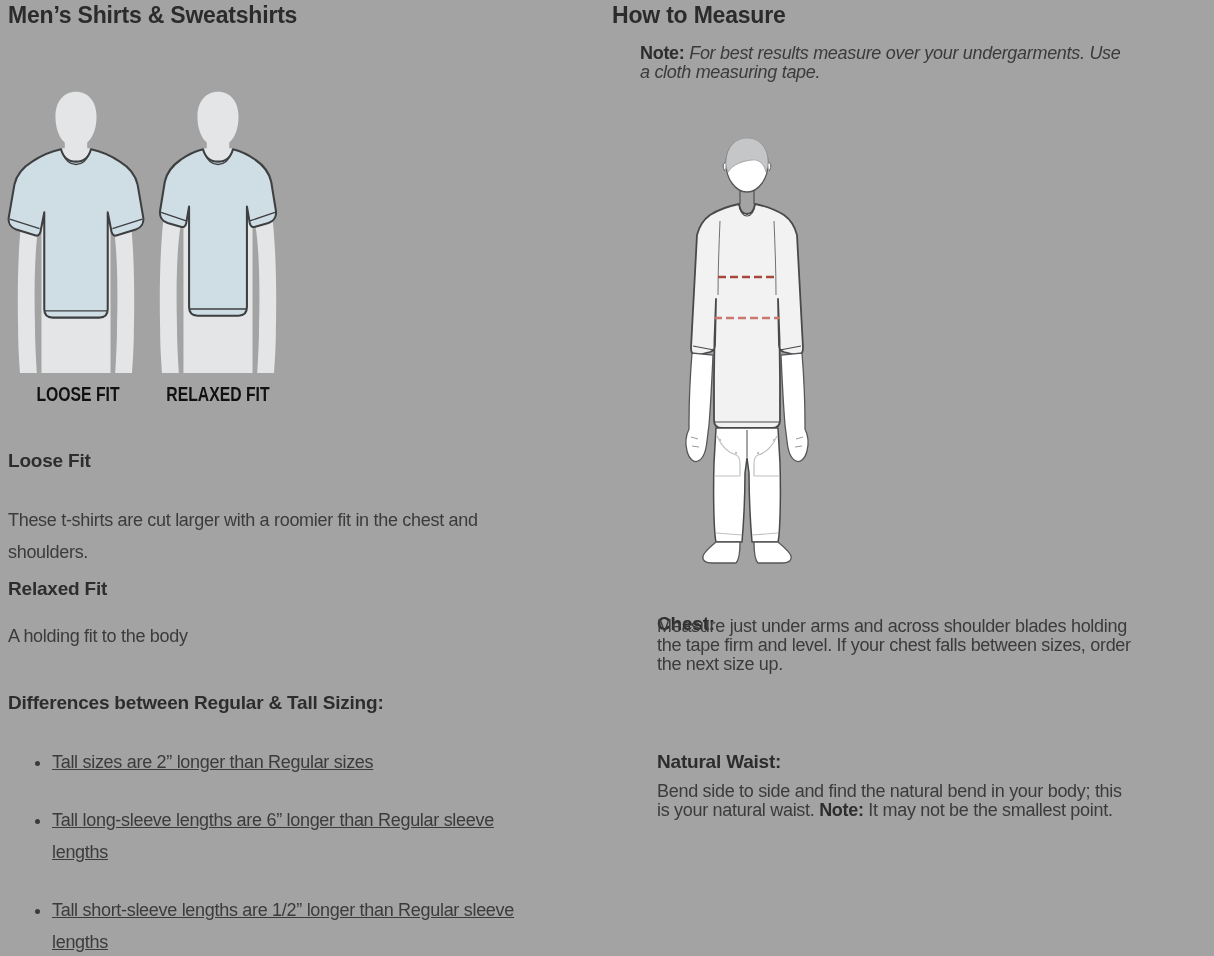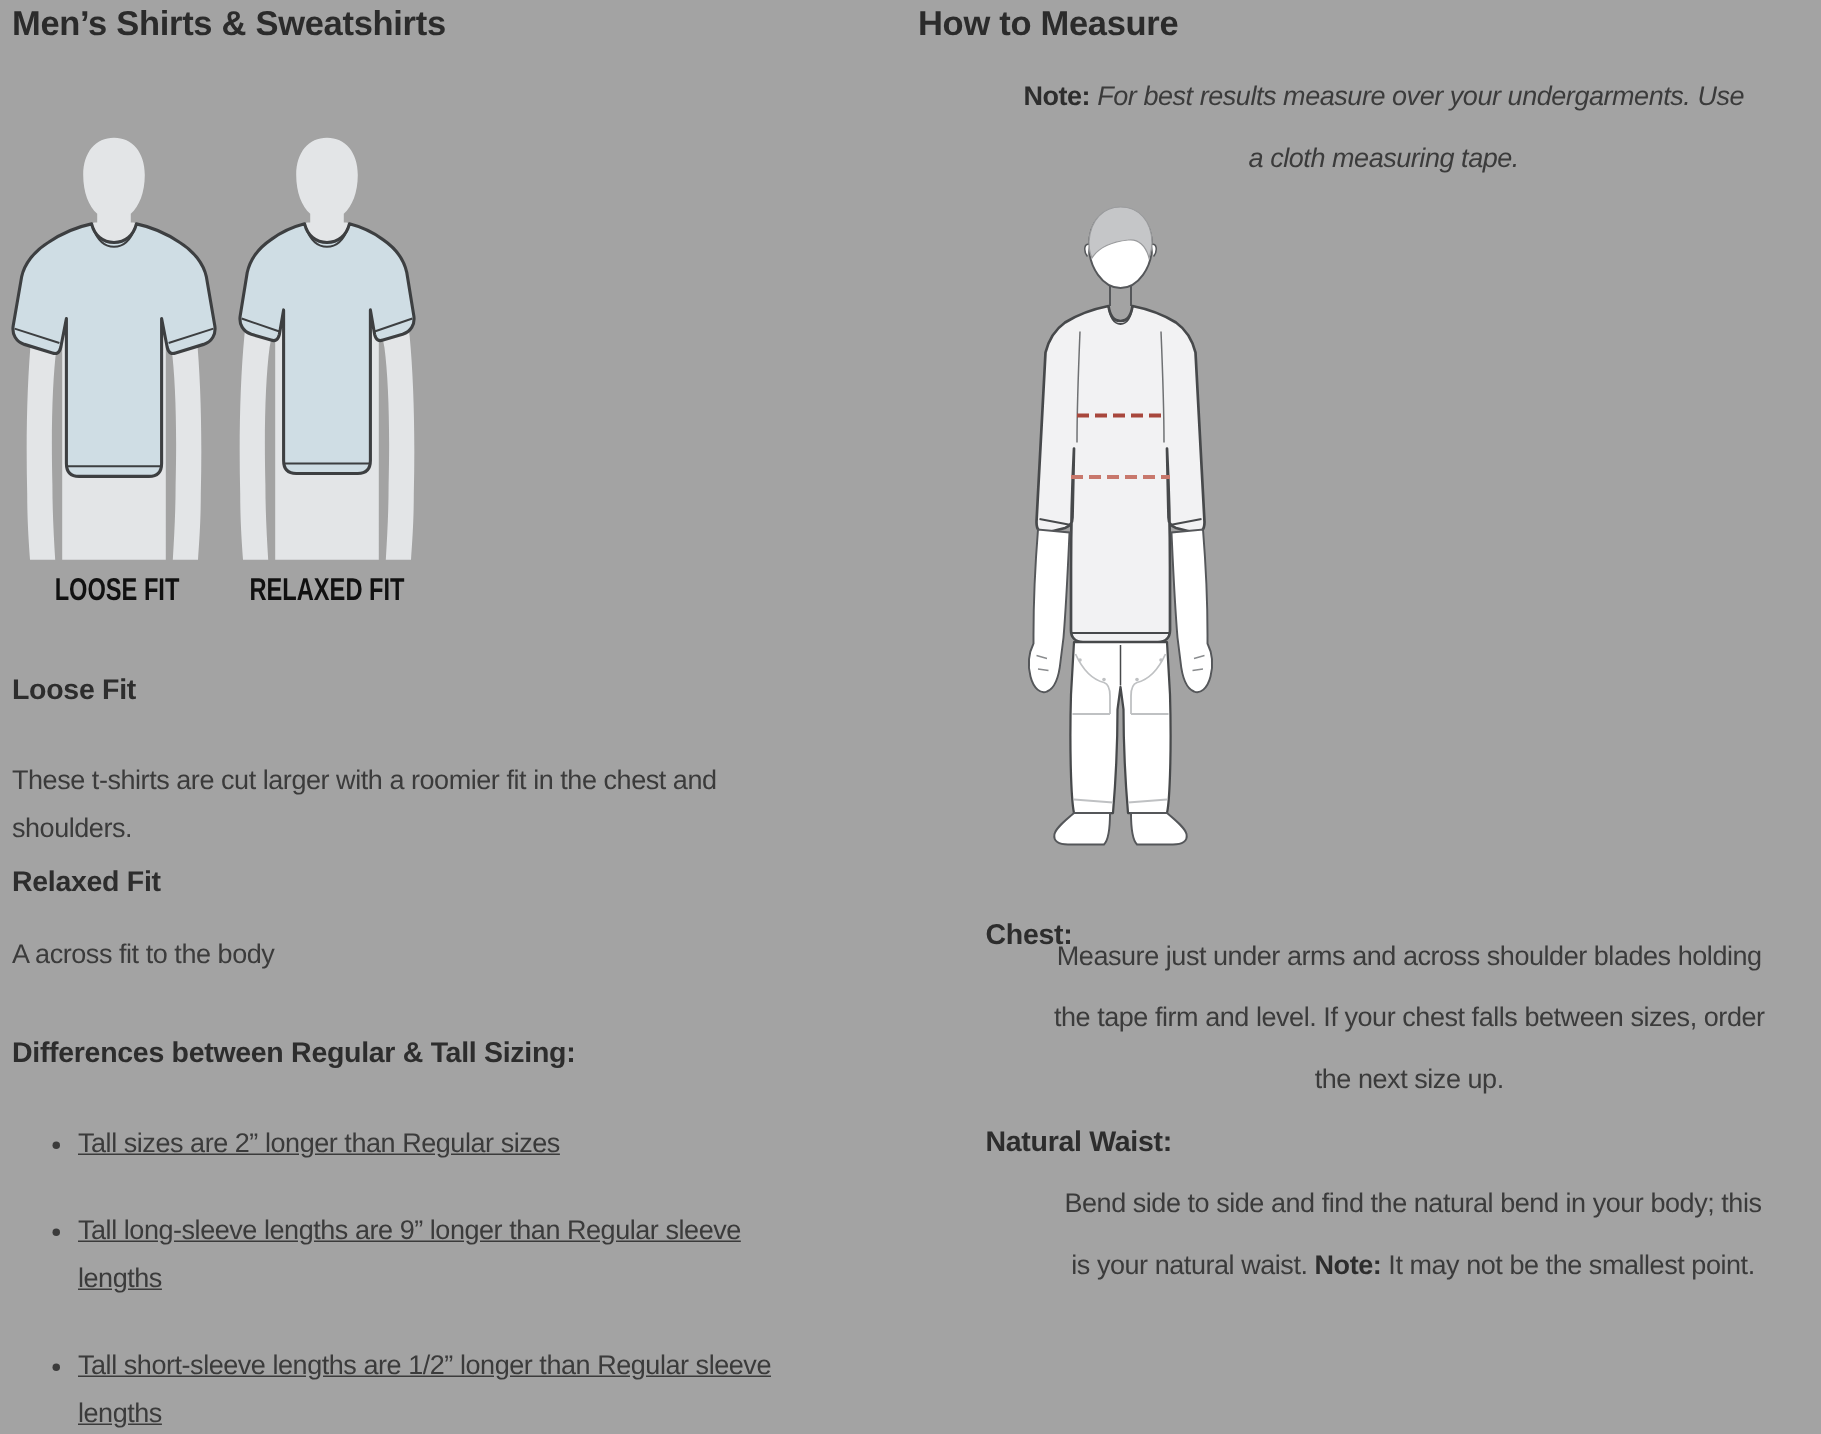--- a/index.html
+++ b/index.html
@@ -17,21 +17,21 @@
     letter-spacing:-0.2px;
   }
   h3.sub-head{
     margin:0;font-size:19px;font-weight:700;color:#2d2d2d;
     letter-spacing:-0.2px;
   }
   p.body-text{
     margin:0;font-size:18px;line-height:32px;color:#3b3b3b;
     letter-spacing:-0.3px;white-space:pre-line;
   }
-  .right-col p.body-text{line-height:41px;text-align:center;}
+  .right-col p.body-text{line-height:19px;}
   .note-label, .inline-bold{font-weight:700;color:#2d2d2d;}
   .note-italic{font-style:italic;}
   .fit-label{
     display:block;width:140px;text-align:center;
     font-size:21px;font-weight:700;color:#111;
     transform:scaleX(0.75);transform-origin:50% 50%;
     letter-spacing:0px;white-space:nowrap;
   }
   ul.bullets{
     margin:0;padding:0 0 0 44px;list-style:disc;
@@ -69,27 +69,27 @@
     </svg>
 
     <span class="fit-label abs" style="left:8px;top:382px;">LOOSE FIT</span>
     <span class="fit-label abs" style="left:148px;top:382px;">RELAXED FIT</span>
 
     <h3 class="sub-head abs" style="left:8px;top:450px;">Loose Fit</h3>
     <p class="body-text abs" style="left:8px;top:492px;width:600px;margin-top:12px;">These t-shirts are cut larger with a roomier fit in the chest and
 shoulders.</p>
 
     <h3 class="sub-head abs" style="left:8px;top:578px;">Relaxed Fit</h3>
-    <p class="body-text abs" style="left:8px;top:620px;width:600px;">A across fit to the body</p>
+    <p class="body-text abs" style="left:8px;top:620px;width:600px;">A holding fit to the body</p>
 
     <h3 class="sub-head abs" style="left:8px;top:692px;">Differences between Regular &amp; Tall Sizing:</h3>
 
     <ul class="bullets abs" style="left:8px;top:746px;width:600px;">
       <li>Tall sizes are 2” longer than Regular sizes</li>
-      <li>Tall long-sleeve lengths are 9” longer than Regular sleeve
+      <li>Tall long-sleeve lengths are 6” longer than Regular sleeve
 lengths</li>
       <li>Tall short-sleeve lengths are 1/2” longer than Regular sleeve
 lengths</li>
     </ul>
   </div>
 
   <div class="right-col">
 
     <h1 class="col-title abs" style="left:612px;top:2px;">How to Measure</h1>
 

